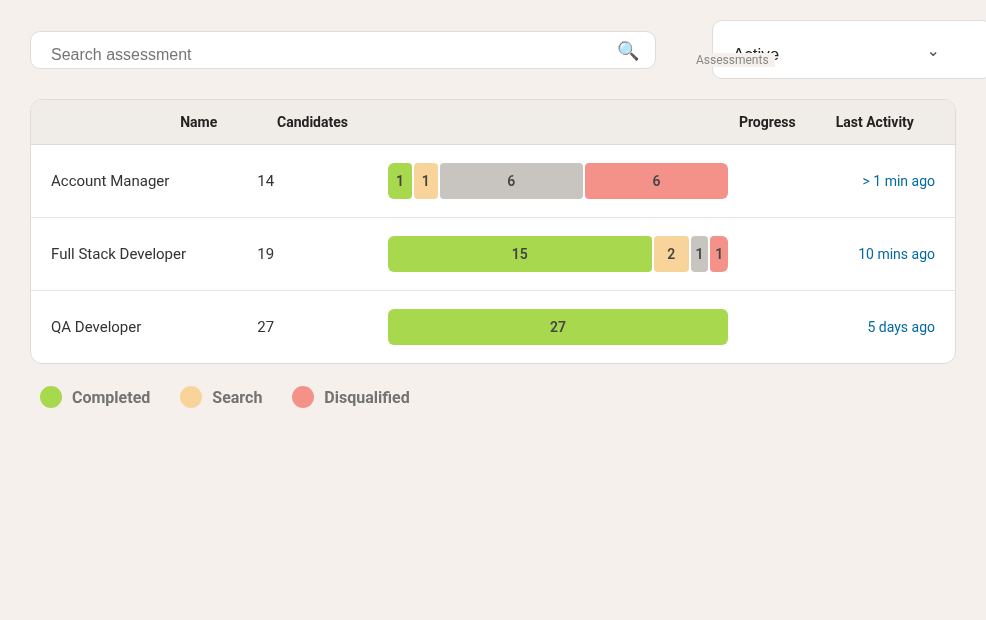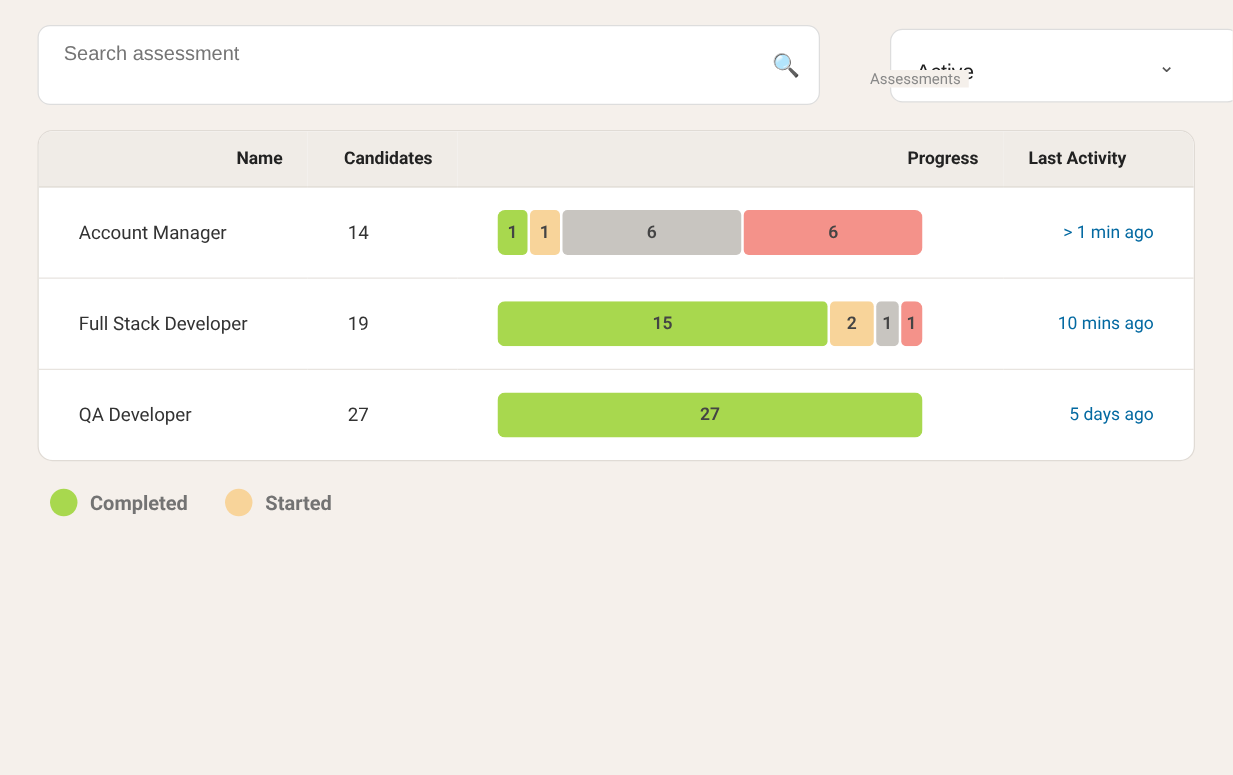--- a/index.html
+++ b/index.html
@@ -22,21 +22,21 @@
       margin-bottom: 20px;
     }
 
     .search-container {
       flex: 1;
       position: relative;
     }
 
     .search-input {
       width: 100%;
-      padding: 14px 50px 30px 20px;
+      padding: 14px 50px 4px 20px;
       border: 1.5px solid #ddd;
       border-radius: 10px;
       font-size: 16px;
       color: #a16207;
       background: #fff;
       outline: none;
     }
 
     .search-icon {
       position: absolute;
@@ -119,21 +119,21 @@
 
     .table tbody tr {
       border-top: 1.5px solid #e8e4df;
     }
 
     .table tbody tr:first-child {
       border-top: 1.5px solid #e0dbd5;
     }
 
     .table td {
-      padding: 18px 32px;
+      padding: 18px 20px;
       font-size: 15px;
       color: #333;
     }
 
     .table td.last-activity-cell {
       text-align: right;
       white-space: nowrap;
       font-size: 14px;
       color: #0369a1;
     }
@@ -262,15 +262,19 @@
   </table>
 </div>
 
 <div class="legend" id="legend-container">
 <div class="legend-item">
       <div class="legend-dot" style="background-color: rgb(168, 216, 78);"></div>
       <span class="legend-label">Completed</span>
     </div>
     <div class="legend-item">
       <div class="legend-dot" style="background-color: rgb(248, 212, 154);"></div>
-      <span class="legend-label">Started</span>
+      <span class="legend-label">Search</span>
+    </div>
+    <div class="legend-item">
+      <div class="legend-dot" style="background-color: rgb(244, 146, 138);"></div>
+      <span class="legend-label">Disqualified</span>
     </div>
   </div>
 
 </body></html>

